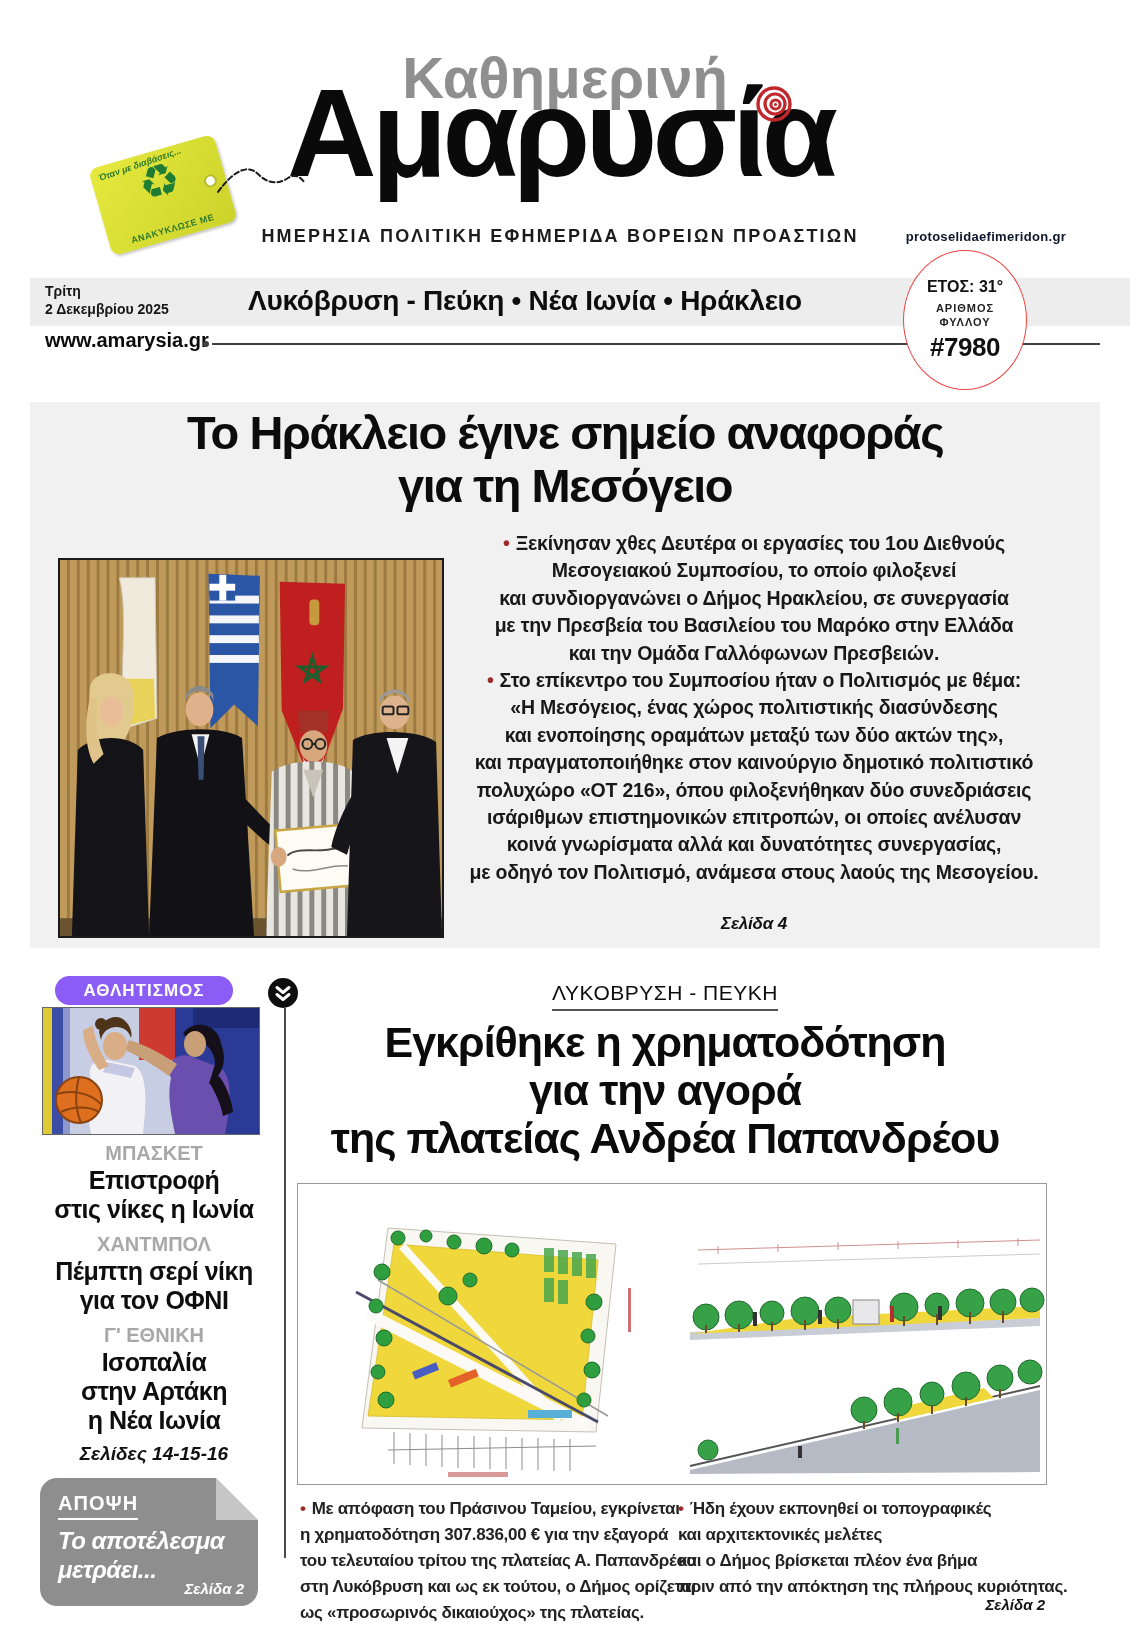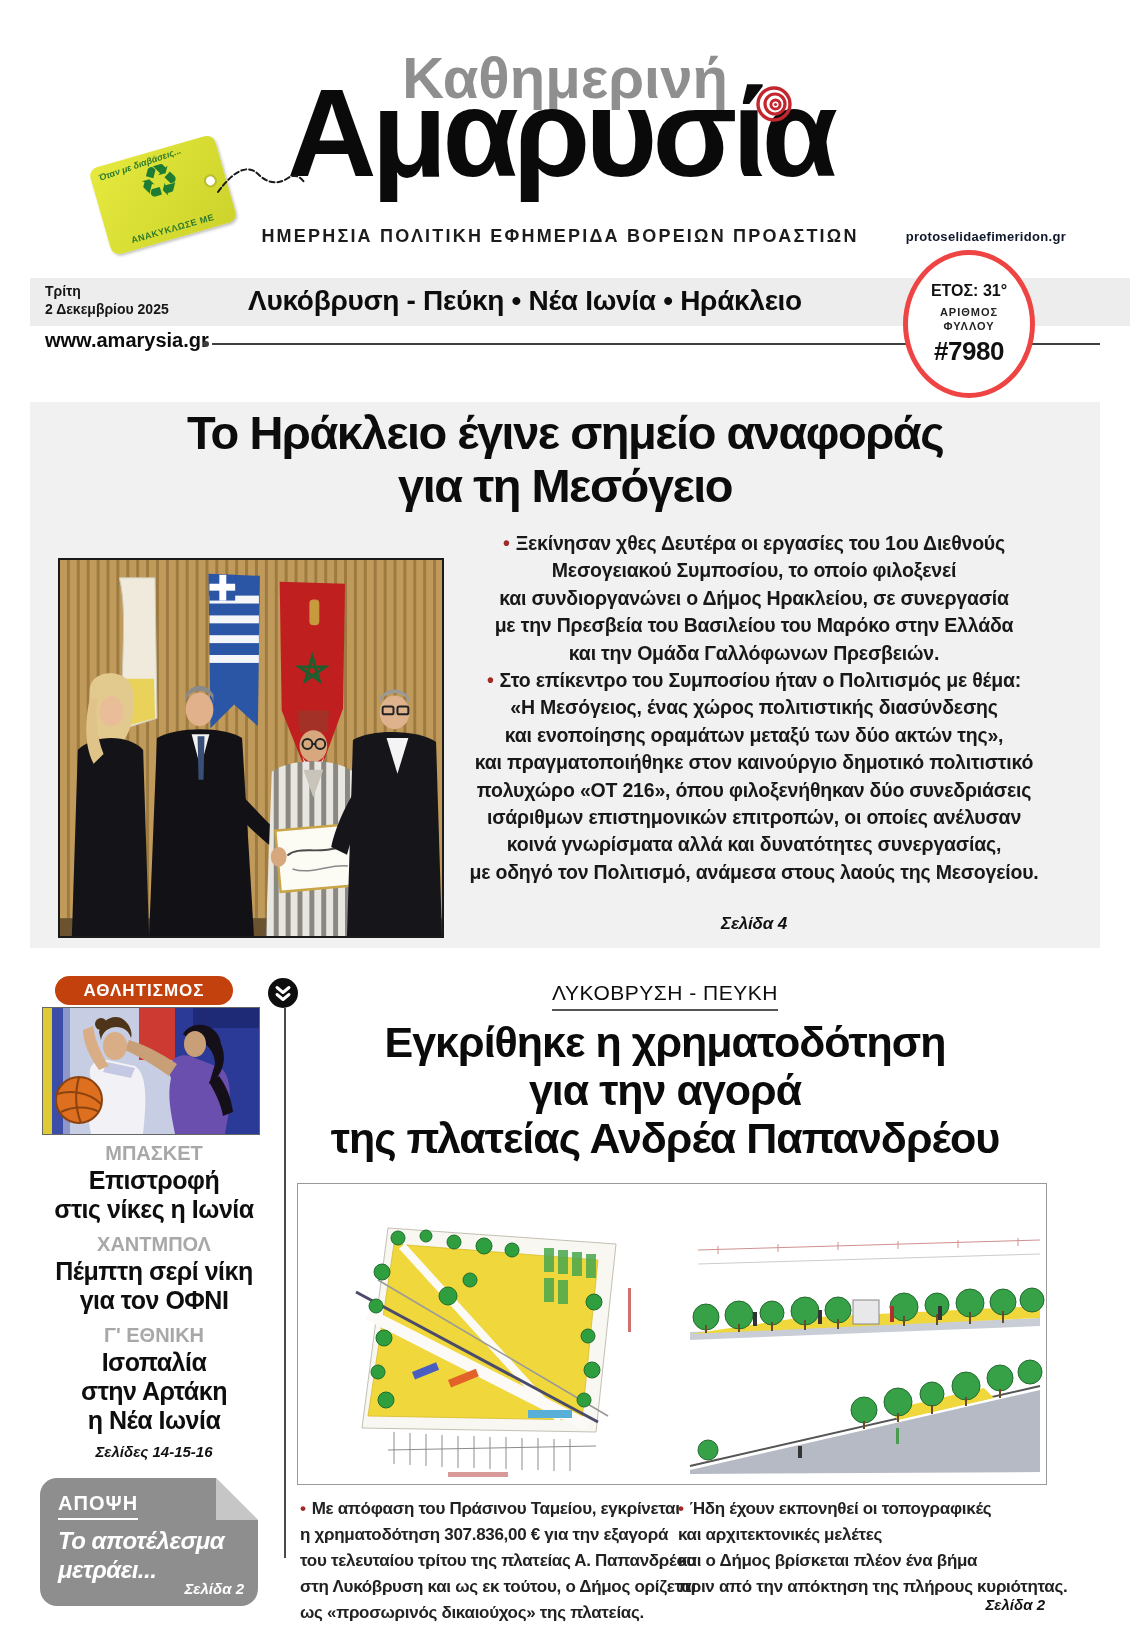--- a/index.html
+++ b/index.html
@@ -29,21 +29,21 @@
               font-weight:bold;color:#2c7a2c;letter-spacing:.5px;}
   .tag-hole{position:absolute;right:9px;top:38px;width:9px;height:9px;background:#fff;
             border:2px solid #b8bd2e;border-radius:50%;}
   .string{left:214px;top:146px;width:95px;height:70px;}
 
   
   .dateband{left:30px;top:278px;width:1100px;height:48px;background:#ededed;}
   .daydate{left:45px;top:282px;font-size:14px;font-weight:bold;line-height:18px;color:#161616;}
   .regions{left:180px;top:285px;width:690px;text-align:center;font-size:28px;font-weight:bold;
            color:#0d0d0d;letter-spacing:-.3px;}
-  .badge{left:903px;top:250px;width:122px;height:138px;background:#fff;border:5px solid #ef4444;
+  .badge{left:903px;top:250px;width:122px;height:138px;background:#fff;border:1px solid #ef4444;
          border-radius:50%;z-index:6;display:flex;flex-direction:column;align-items:center;
          justify-content:center;text-align:center;}
   .b-year{font-size:16px;font-weight:600;}
   .b-year b{font-weight:bold;}
   .b-il{font-size:11px;font-weight:600;letter-spacing:1px;color:#222;line-height:14px;margin-top:5px;}
   .b-num{font-size:26px;font-weight:bold;margin-top:3px;letter-spacing:-.5px;}
   .www{left:45px;top:329px;font-size:20px;font-weight:bold;color:#0c0c0c;}
   .wdot{left:203px;top:341px;width:6px;height:6px;background:#3f3f3f;border-radius:50%;z-index:1;}
   .hline{left:212px;top:343px;width:888px;height:2px;background:#3f3f3f;z-index:1;}
 
@@ -53,32 +53,32 @@
            line-height:53px;letter-spacing:-1.5px;color:#0c0c0c;}
   .photo{left:58px;top:558px;width:386px;height:380px;border:2px solid #1a1a1a;box-sizing:border-box;
          background:#b98f4f;}
   .photo svg{display:block;width:100%;height:100%;}
   .lead-body{left:445px;top:530px;width:618px;text-align:center;font-weight:bold;font-size:19.5px;
              line-height:27.4px;color:#181818;letter-spacing:-.2px;}
   .bullet{color:#9e2b27;margin-right:6px;}
   .pref{font-style:italic;font-size:17px;margin-top:24px;font-weight:bold;color:#111;}
 
   
-  .sports-tab{left:55px;top:976px;width:178px;height:29px;background:#c2410c;border-radius:15px;
+  .sports-tab{left:55px;top:976px;width:178px;height:29px;background:#8b5cf6;border-radius:15px;
               color:#fff;font-weight:bold;font-size:17px;letter-spacing:1px;text-align:center;
               line-height:29px;}
   .chev{left:268px;top:978px;width:30px;height:30px;z-index:3;}
   .vdiv{left:284px;top:1008px;width:2px;height:550px;background:#4a4a4a;}
   .bphoto{left:42px;top:1007px;width:216px;height:126px;border:1px solid #666;background:#c7cde2;}
   .bphoto svg{display:block;width:100%;height:100%;}
   .sports-list{left:40px;top:1140px;width:228px;text-align:center;}
   .cat{font-size:20px;font-weight:bold;color:#a8a8a8;line-height:26px;}
   .shl{font-size:25px;font-weight:bold;color:#0e0e0e;line-height:29px;letter-spacing:-.5px;}
   .m1{margin-top:7px;}
-  .pages{font-style:italic;font-weight:bold;font-size:15px;margin-top:8px;color:#111;}
+  .pages{font-style:italic;font-weight:bold;font-size:19px;margin-top:8px;color:#111;}
 
   
   .opinion{left:40px;top:1478px;width:218px;height:128px;background:#8e8e8e;border-radius:17px;}
   .fold-flap{position:absolute;top:0;right:0;width:42px;height:42px;background:#c6c6c6;
              clip-path:polygon(0 0,0 100%,100% 100%);}
   .fold-cut{position:absolute;top:0;right:0;width:42px;height:42px;background:#ffffff;
             clip-path:polygon(0 0,100% 0,100% 100%);}
   .op-label{position:absolute;left:18px;top:14px;}
   .op-label span{display:inline-block;color:#fff;font-weight:bold;font-size:20px;letter-spacing:1px;
                  border-bottom:2px solid #fff;padding-bottom:3px;}

